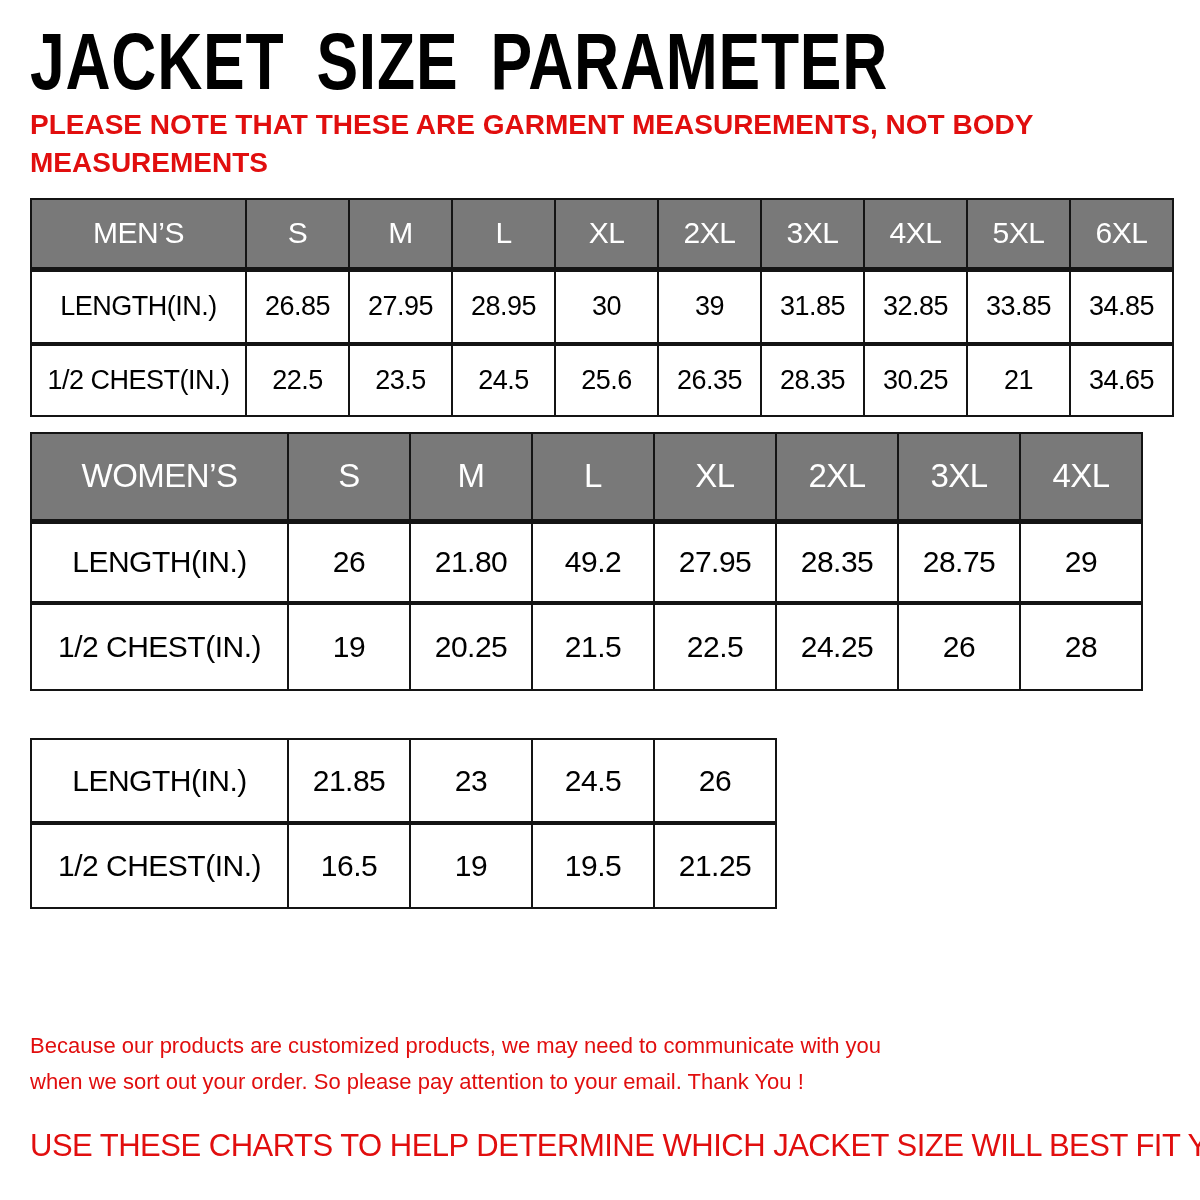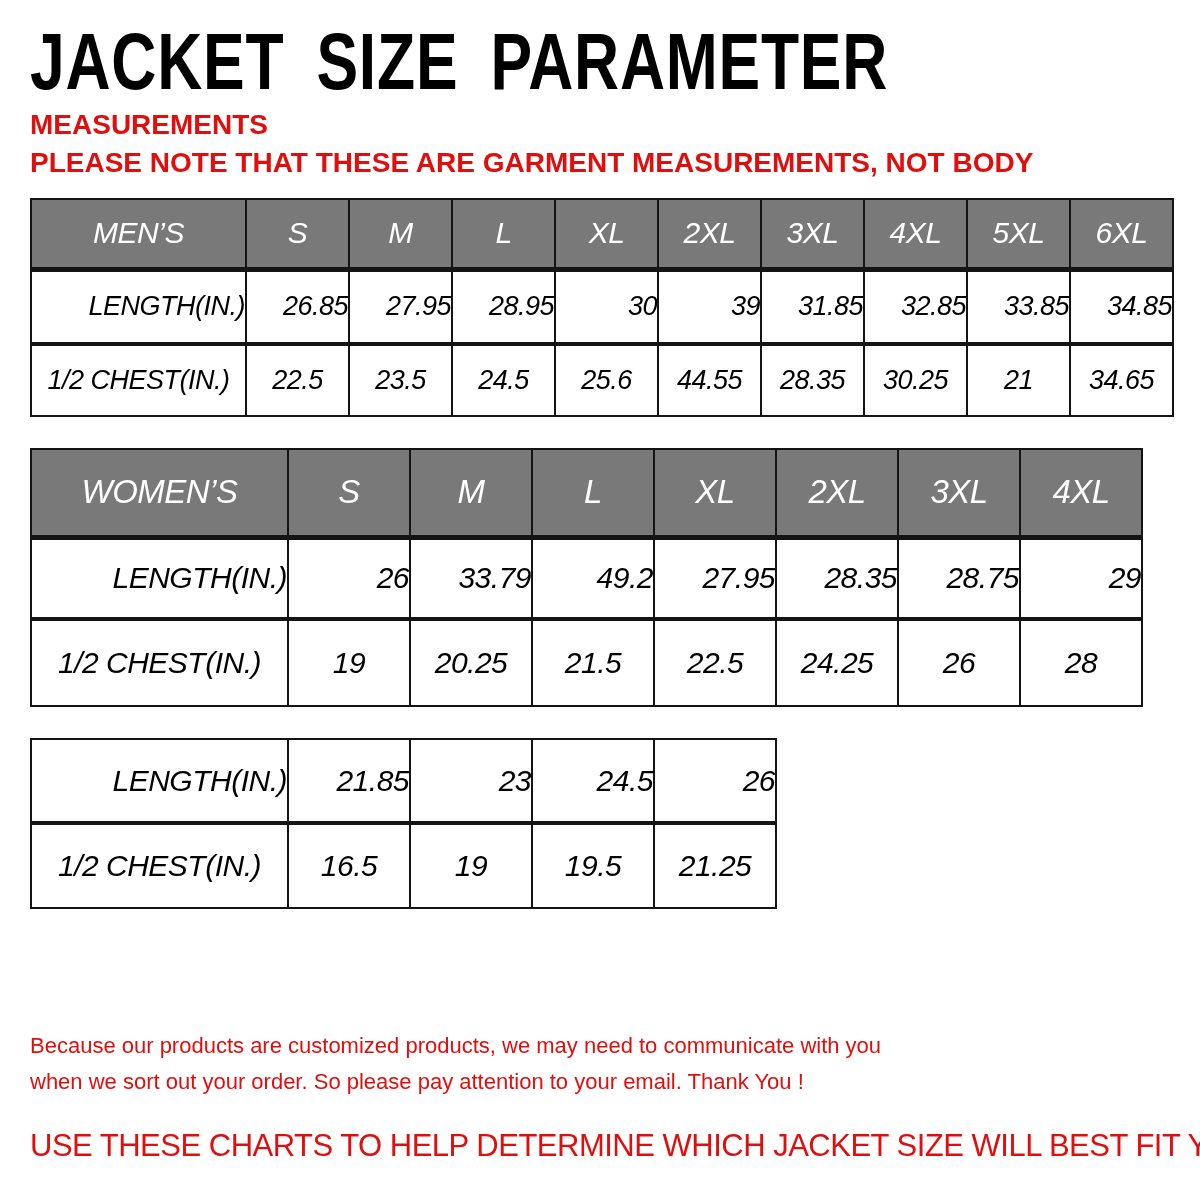--- a/index.html
+++ b/index.html
@@ -12,38 +12,38 @@
     font-size:80px;line-height:1.0;font-weight:bold;color:#000;
     transform:scaleX(0.78);transform-origin:left top;
     letter-spacing:1px;word-spacing:18px;white-space:nowrap;
   }
   .note{
     position:absolute;left:30px;top:106px;
     color:var(--red);font-size:28px;line-height:38px;font-weight:bold;
     letter-spacing:0;
   }
   table.t{
-    position:absolute;border-collapse:collapse;table-layout:fixed;background:#fff;font-style:italic;
+    position:absolute;border-collapse:collapse;table-layout:fixed;background:#fff;
   }
   table.t td{
     border:2px solid #141414;text-align:center;vertical-align:middle;
     padding:0;color:#000;letter-spacing:-0.5px;overflow:hidden;white-space:nowrap;
   }
   table.t tr.hdr td{
     background:var(--gray);color:#ffffff;border-bottom-width:5px;
   }
-  table.t tr.r1 td{border-bottom-width:4px;text-align:right;}
+  table.t tr.r1 td{border-bottom-width:4px;}
 
   .mens{left:30px;top:198px;}
   .mens col.c0{width:215px}.mens col.c{width:103px}
   .mens tr.hdr{height:70px}.mens tr.r1{height:75px}.mens tr.r2{height:72px}
   .mens td{font-size:27px}
   .mens tr.hdr td{font-size:30px}
 
-  .womens{left:30px;top:448px;}
+  .womens{left:30px;top:432px;}
   .womens col.c0{width:257px}.womens col.c{width:122px}
   .womens tr.hdr{height:88px}.womens tr.r1{height:82px}.womens tr.r2{height:87px}
   .womens td{font-size:30px}
   .womens tr.hdr td{font-size:33px}
 
   .youth{left:30px;top:738px;}
   .youth col.c0{width:257px}.youth col.c{width:122px}
   .youth tr.hdr{height:88px}.youth tr.r1{height:84px}.youth tr.r2{height:85px}
   .youth td{font-size:30px}
   .youth tr.hdr td{font-size:33px}
@@ -56,22 +56,22 @@
     position:absolute;left:30px;top:1128px;
     color:var(--red);font-size:31px;letter-spacing:-0.5px;white-space:nowrap;
   }
 </style>
 </head>
 <body>
 
 <h1 class="page-title">JACKET SIZE PARAMETER</h1>
 
 <div class="note">
+  <div>PLEASE NOTE THAT THESE ARE GARMENT MEASUREMENTS, NOT BODY</div>
   <div>MEASUREMENTS</div>
-  <div>PLEASE NOTE THAT THESE ARE GARMENT MEASUREMENTS, NOT BODY</div>
 </div>
 
 <table class="t mens">
   <colgroup>
       <col class="c0">
       <col class="c">
       <col class="c">
       <col class="c">
       <col class="c">
       <col class="c">
@@ -104,21 +104,21 @@
     <td>32.85</td>
     <td>33.85</td>
     <td>34.85</td>
   </tr>
   <tr class="r2">
     <td>1/2 CHEST(IN.)</td>
     <td>22.5</td>
     <td>23.5</td>
     <td>24.5</td>
     <td>25.6</td>
-    <td>44.55</td>
+    <td>26.35</td>
     <td>28.35</td>
     <td>30.25</td>
     <td>21</td>
     <td>34.65</td>
   </tr>
 </tbody>
   </table>
 
 <table class="t womens">
   <colgroup>
@@ -138,21 +138,21 @@
     <td>M</td>
     <td>L</td>
     <td>XL</td>
     <td>2XL</td>
     <td>3XL</td>
     <td>4XL</td>
   </tr>
   <tr class="r1">
     <td>LENGTH(IN.)</td>
     <td>26</td>
-    <td>33.79</td>
+    <td>21.80</td>
     <td>49.2</td>
     <td>27.95</td>
     <td>28.35</td>
     <td>28.75</td>
     <td>29</td>
   </tr>
   <tr class="r2">
     <td>1/2 CHEST(IN.)</td>
     <td>19</td>
     <td>20.25</td>

